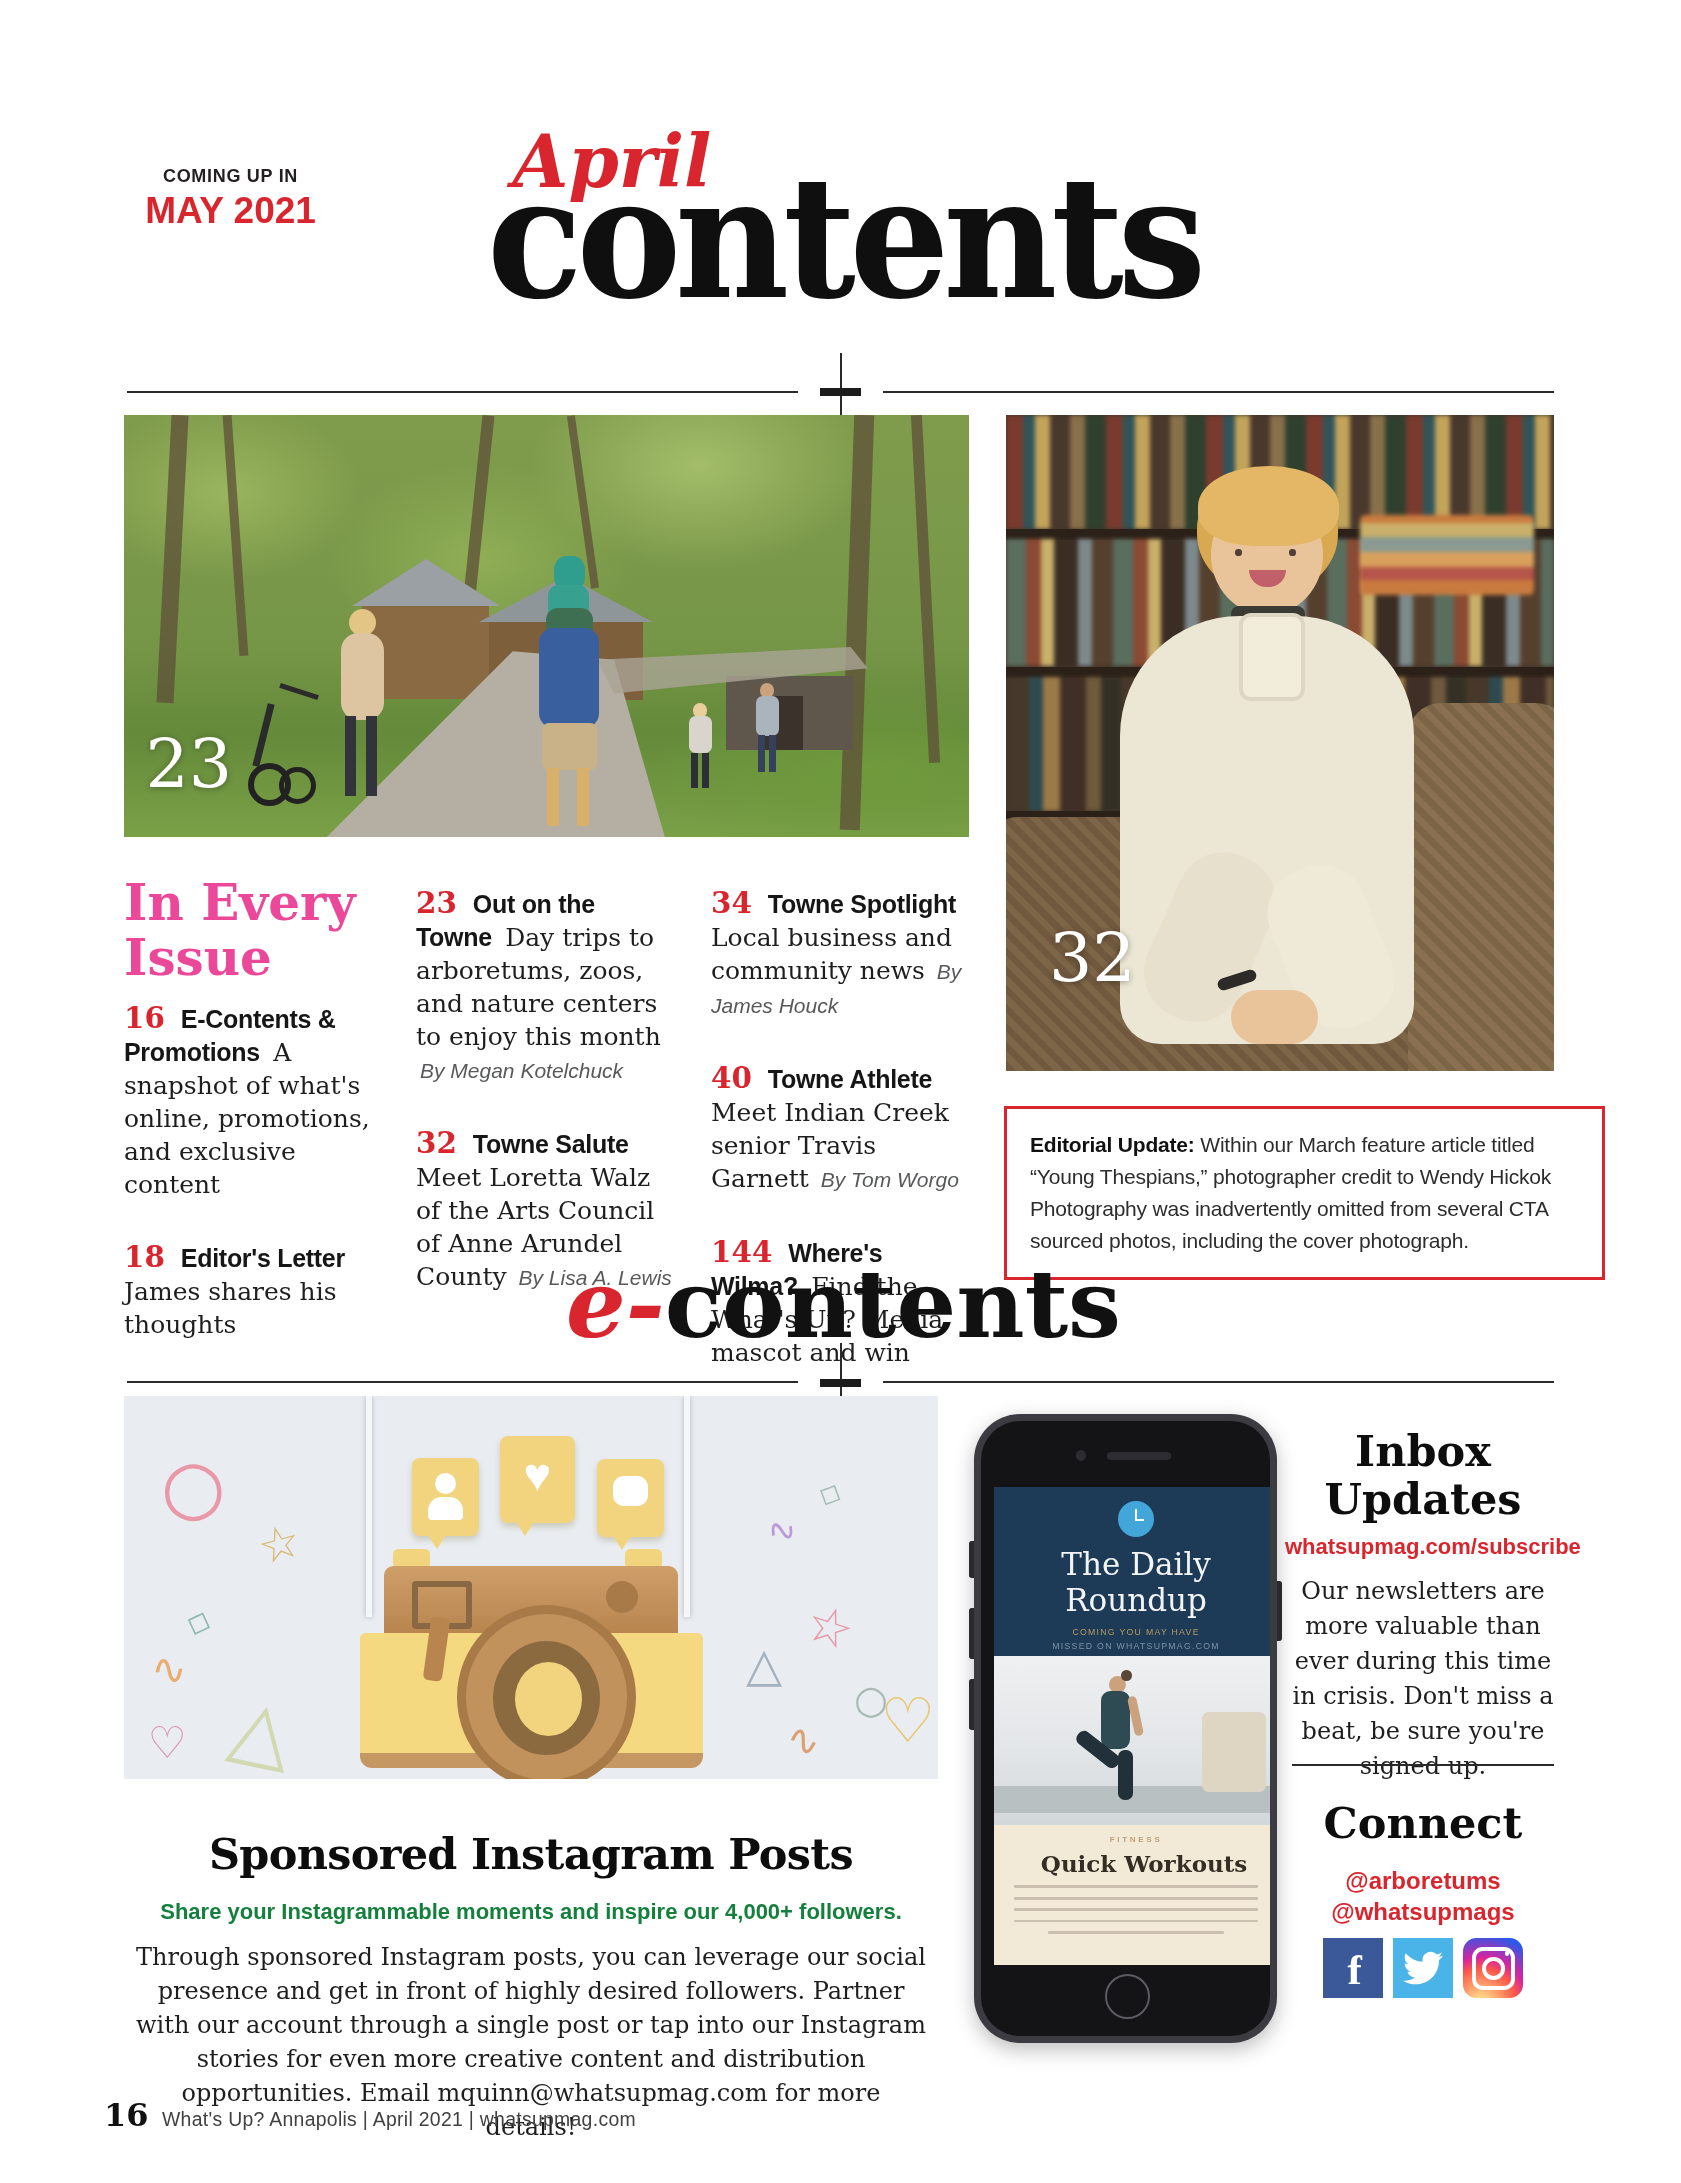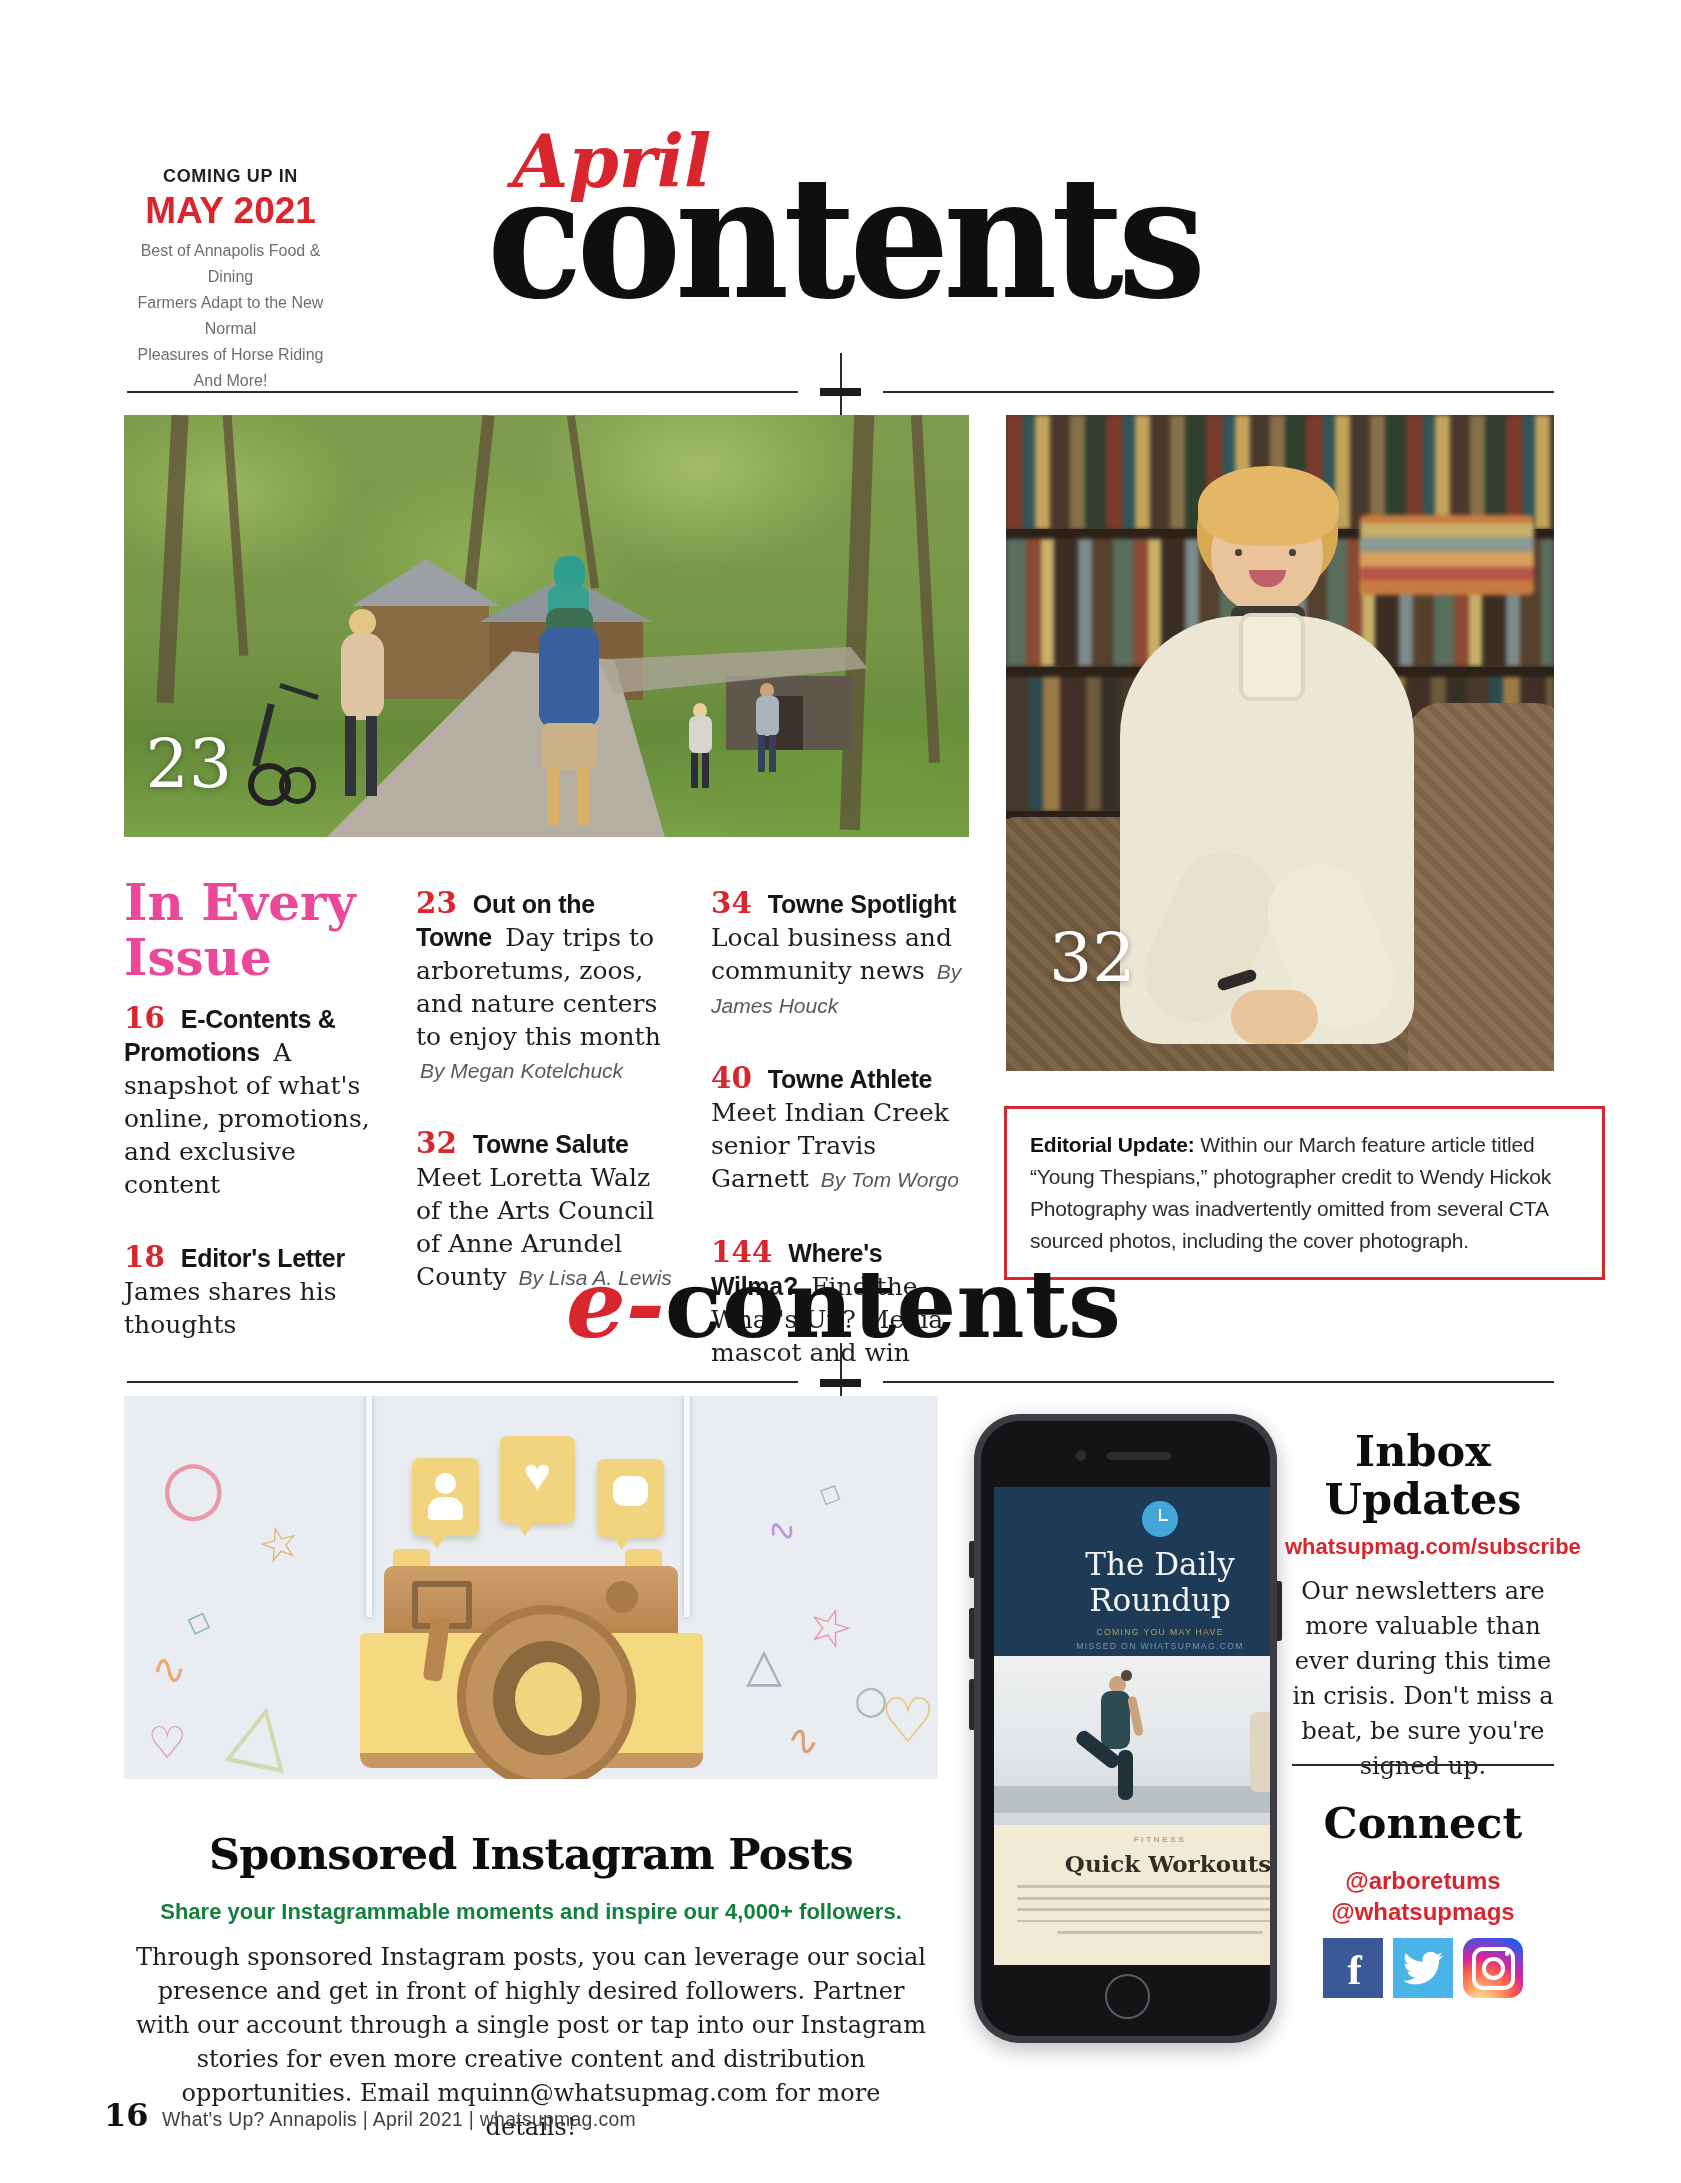--- a/index.html
+++ b/index.html
@@ -52,21 +52,21 @@
 
   
   .sp-title{font-family:"DejaVu Serif",serif;font-weight:bold;font-size:43px;color:#0d0d0d;letter-spacing:-0.7px;}
   .sp-sub{font-size:22px;font-weight:bold;color:#15803d;}
   .sp-body{font-family:"DejaVu Serif",serif;font-size:24px;line-height:34px;color:#1e1e1e;}
 
   
   .phone{position:absolute;left:974px;top:1414px;width:303px;height:629px;background:#3c3b41;border-radius:46px;
          box-shadow:0 6.7px 20px rgba(0,0,0,.25);}
   .phone-face{position:absolute;left:6.7px;top:6.7px;right:6.7px;bottom:6.7px;background:#141417;border-radius:39px;overflow:hidden;}
-  .screen{position:absolute;left:13.4px;top:66px;width:284px;height:478px;background:#0369a1;overflow:hidden;padding-left:48px;}
+  .screen{position:absolute;left:13.4px;top:66px;width:284px;height:478px;background:#0369a1;overflow:hidden;}
   .navy{position:absolute;left:0;top:0;width:100%;height:169px;background:#1d3a56;}
   .phone-title{font-family:"DejaVu Serif",serif;font-size:31px;line-height:36px;color:#f2f4f6;text-align:center;}
   .tag1{font-size:8.7px;letter-spacing:1.3px;color:#b79b63;text-align:center;}
   .tag2{font-size:8.7px;letter-spacing:1.3px;color:#7e93a8;text-align:center;}
   .workout{position:absolute;left:0;top:169px;width:100%;height:169px;
            background:linear-gradient(180deg,#eef0f1 0%,#e3e6e8 55%,#d2d7d9 100%);}
   .cream{position:absolute;left:0;top:338px;width:100%;height:140px;background:#f3e9d7;text-align:center;}
   .fit-tag{font-size:8px;letter-spacing:2.7px;color:#bda27c;font-weight:bold;}
   .qw-title{font-family:"DejaVu Serif",serif;font-weight:bold;font-size:23px;color:#342d23;}
   .blurline{height:2.7px;background:#a99f8e;opacity:.55;margin:8.7px auto 0 auto;border-radius:1.3px;}
@@ -84,26 +84,20 @@
   .foot-text{font-size:19.4px;color:#414042;letter-spacing:0.3px;}
 </style>
 </head>
 <body>
 
 <div id="page">
 
   <div class="abs ctr" style="left:120px;top:166px;width:221px;">
     <div class="kicker">COMING UP IN</div>
     <div class="issue">MAY 2021</div>
-    <div style="margin-top:6.7px;">
-      <div class="coming-item">Best of Annapolis Food &amp; Dining</div>
-      <div class="coming-item">Farmers Adapt to the New Normal</div>
-      <div class="coming-item">Pleasures of Horse Riding</div>
-      <div class="coming-item">And More!</div>
-    </div>
   </div>
 
   <div class="abs ctr april" style="left:428px;top:119px;width:368px;">April</div>
   <div class="abs ctr contents-big" style="left:201px;top:153px;width:1285px;">contents</div>
 
   <div>
     <div class="divline" style="left:127px;top:391px;width:671px;"></div>
     <div class="divline" style="right:127px;top:391px;width:671px;"></div>
     <div class="plus-v" style="left:840px;top:353px;"></div>
     <div class="plus-h" style="left:820px;top:388px;"></div>

